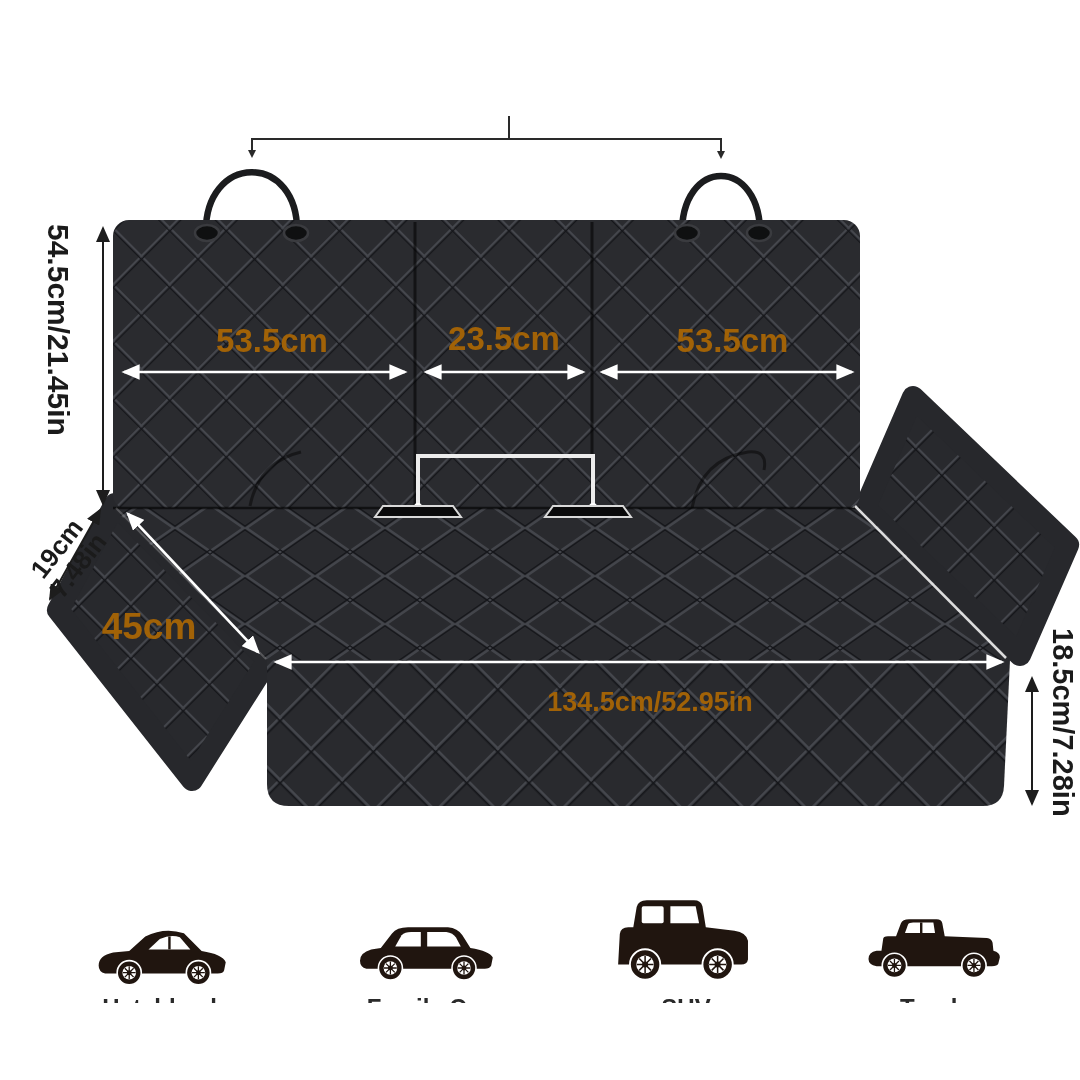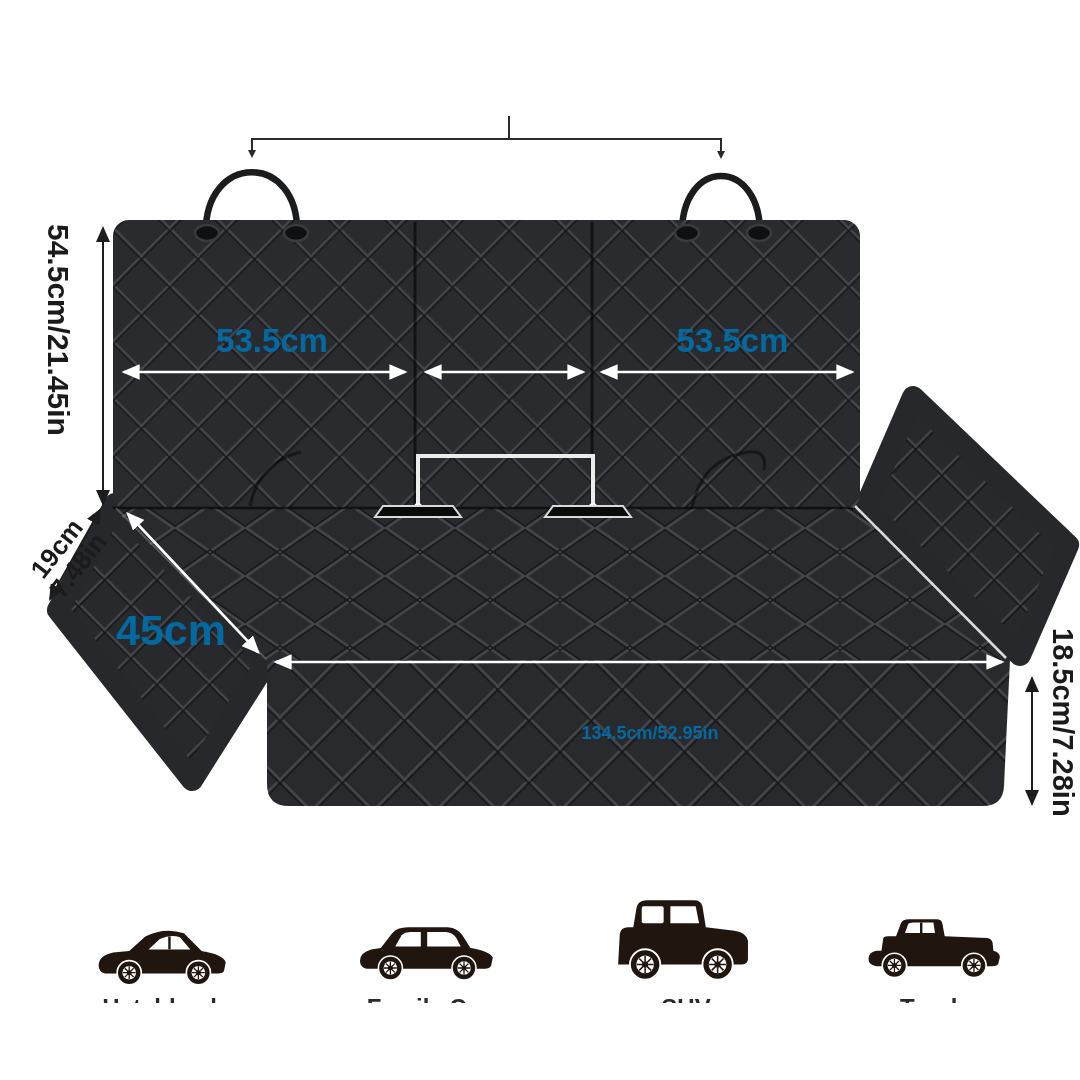--- a/index.html
+++ b/index.html
@@ -1,21 +1,21 @@
 <!DOCTYPE html>
 <html><head>
 <meta charset="utf-8">
 <style>
   html,body{margin:0;padding:0;background:#fff;}
   #stage{
     position:relative;width:1080px;height:1080px;background:#ffffff;overflow:hidden;
     font-family:"Liberation Sans", sans-serif;
   }
   #cover-svg{position:absolute;left:0;top:0;z-index:1;}
-  .lbl{position:absolute;z-index:3;font-weight:700;color:#0369a1;text-align:center;line-height:1.05;}
+  .lbl{position:absolute;z-index:3;font-weight:700;color:#a16207;text-align:center;line-height:1.05;}
   .lbl.dark{color:#1b1b1b;}
   .rot90{transform:rotate(90deg);transform-origin:left top;white-space:nowrap;text-align:left;}
   .rotdiag{transform:rotate(-52deg);white-space:nowrap;}
   .veh{position:absolute;z-index:2;}
   .veh-label-clip{position:absolute;z-index:2;height:9px;overflow:hidden;}
   .veh-label-clip .veh-label{font-weight:700;font-size:24px;color:#2a2a2a;text-align:center;width:200px;}
 </style>
 </head>
 <body>
 
@@ -103,32 +103,33 @@
     <line x1="276" y1="662" x2="1002" y2="662" stroke="#ffffff" stroke-width="2.6" marker-start="url(#aw)" marker-end="url(#aw)"></line>
 
     <line x1="128" y1="514" x2="258" y2="652" stroke="#ffffff" stroke-width="2.6" marker-start="url(#aw)" marker-end="url(#aw)"></line>
 
     <line x1="103" y1="228" x2="103" y2="504" stroke="#1d1d1d" stroke-width="2" marker-start="url(#ab)" marker-end="url(#ab)"></line>
     <line x1="100" y1="510" x2="50" y2="599" stroke="#1d1d1d" stroke-width="2" marker-start="url(#ab)" marker-end="url(#ab)"></line>
     <line x1="1032" y1="678" x2="1032" y2="804" stroke="#1d1d1d" stroke-width="2" marker-start="url(#ab)" marker-end="url(#ab)"></line>
   </svg>
 
   <div class="lbl" style="left:187px;top:324px;width:170px;font-size:33px;">53.5cm</div>
+  <div class="lbl" style="left:418px;top:322px;width:172px;font-size:33px;">23.5cm</div>
   <div class="lbl" style="left:645px;top:324px;width:175px;font-size:33px;">53.5cm</div>
 
   <div class="lbl dark rot90" style="left:74px;top:224px;font-size:30px;">54.5cm/21.45in</div>
 
   <div class="lbl dark rotdiag" style="left:-12px;top:530px;width:160px;font-size:26px;">
     <div>19cm</div>
     <div>7.48in</div>
   </div>
 
-  <div class="lbl" style="left:106px;top:608px;width:130px;font-size:43px;">45cm</div>
-
-  <div class="lbl" style="left:455px;top:688px;width:390px;font-size:18px;margin-top:36px;">134.5cm/52.95in</div>
+  <div class="lbl" style="left:84px;top:608px;width:130px;font-size:37px;">45cm</div>
+
+  <div class="lbl" style="left:455px;top:688px;width:390px;font-size:27px;">134.5cm/52.95in</div>
 
   <div class="lbl dark rot90" style="left:1078px;top:628px;font-size:29px;">18.5cm/7.28in</div>
 
   <svg class="veh" style="left:90px;top:914px;" width="146" height="74" viewBox="0 0 180 92">
     <path d="M10 64 Q10 52 28 48 L48 46 L68 28 Q92 16 116 24 L138 46 Q164 50 168 60 L166 70 Q165 74 158 74 L18 74 Q10 72 10 64 Z" fill="#20150f"></path>
     <path d="M72 44 L86 31 Q100 25 111 29 L124 44 Z" fill="#ffffff"></path>
     <line x1="98" y1="28" x2="98" y2="44" stroke="#20150f" stroke-width="3"></line>
     <g>
       <circle cx="48" cy="73" r="15" fill="#20150f" stroke="#ffffff" stroke-width="2"></circle>
       <circle cx="48" cy="73" r="8.5" fill="#ffffff"></circle>

